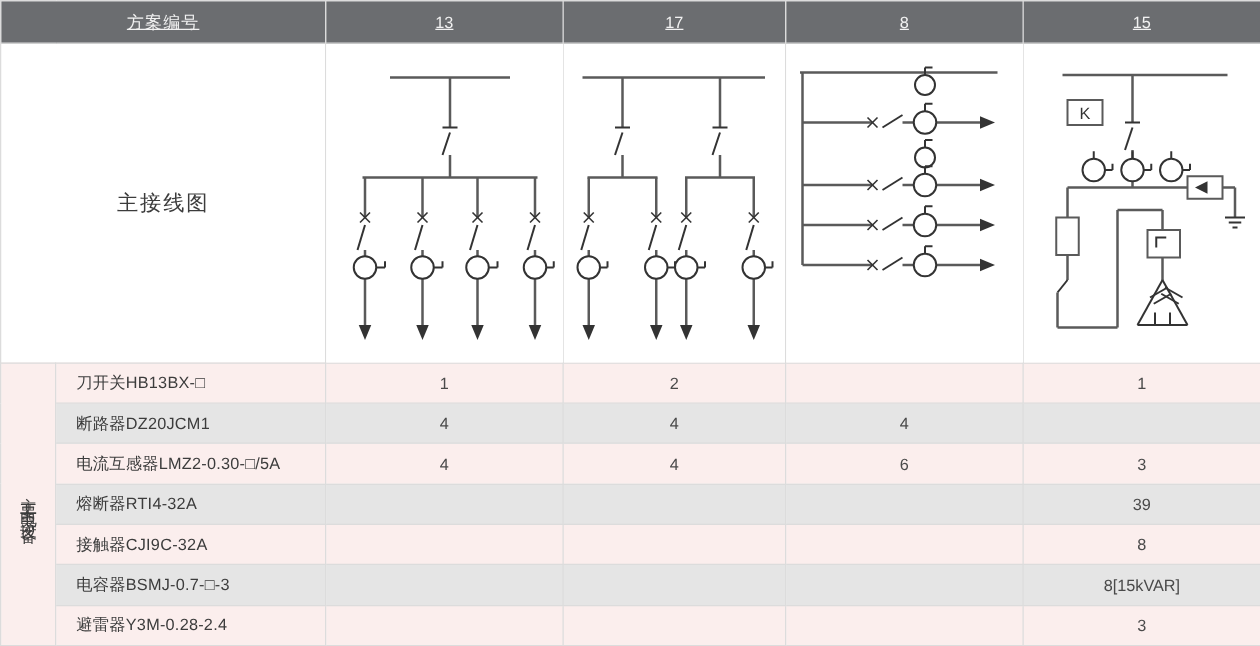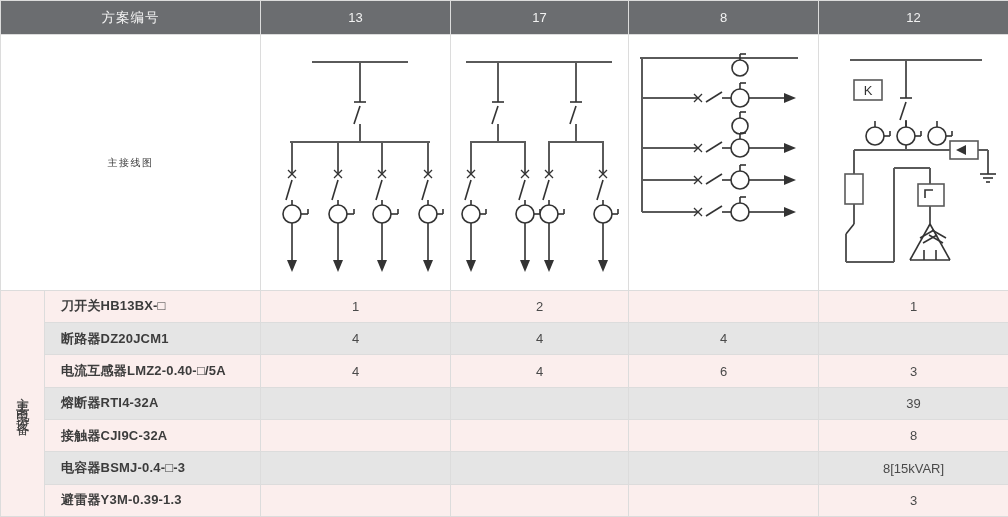--- a/index.html
+++ b/index.html
@@ -26,28 +26,29 @@
 
   
   .hdr{
     background:#6b6d70;
     color:#f2f2f2;
     height:33px;
     font-size:13.5px;
     text-align:center;
     letter-spacing:1px;
     border-color:#8a8c8f;
+    text-decoration:underline;
   }
   .hdr.num{font-size:13px;letter-spacing:0;}
 
   
   .diagrow td{height:252px;background:#ffffff;}
   .rowlabel{
     text-align:center;
-    font-size:10px;
+    font-size:17px;
     color:#3c3c3c;
     letter-spacing:1.5px;
   }
   .dcell{position:relative;overflow:hidden;}
   .dcell svg{display:block;margin:0 auto;}
 
   
   .vgroup{
     width:44px;
     text-align:center;
@@ -64,21 +65,20 @@
     display:inline-block;
   }
 
   
   .drow td{height:31px;font-size:13px;color:#3c3c3c;}
   .drow .name{
     padding-left:16px;
     text-align:left;
     letter-spacing:0.2px;
     white-space:nowrap;
-    font-weight:bold;
   }
   .drow .val{text-align:center;color:#4a4a4a;}
   .odd td{background:#fbeeed;}
   .even td{background:#e5e5e5;}
 
   
   .ln{stroke:#5a5a5a;stroke-width:2;fill:none;}
   .ln2{stroke:#333333;stroke-width:1.6;fill:none;}
   .thin{stroke:#333333;stroke-width:1.3;fill:none;}
   .cir{stroke:#333333;stroke-width:1.6;fill:#ffffff;}
@@ -98,21 +98,21 @@
     <col style="width:190px">
     <col style="width:190px">
   </colgroup>
 
   <tbody>
         <tr>
     <th class="hdr" colspan="2">方案编号</th>
     <th class="hdr num">13</th>
     <th class="hdr num">17</th>
     <th class="hdr num">8</th>
-    <th class="hdr num">12</th>
+    <th class="hdr num">15</th>
   </tr>
 
   <tr class="diagrow">
     <td class="rowlabel" colspan="2">主接线图</td>
 
     <td class="dcell">
       <svg width="188" height="250" viewBox="0 0 188 250">
 
         <line class="ln" x1="50" y1="24" x2="146" y2="24"></line>
 
@@ -362,49 +362,49 @@
     <td class="val">1</td>
   </tr>
   <tr class="drow even">
     <td class="name">断路器DZ20JCM1</td>
     <td class="val">4</td>
     <td class="val">4</td>
     <td class="val">4</td>
     <td class="val"></td>
   </tr>
   <tr class="drow odd">
-    <td class="name">电流互感器LMZ2-0.40-□/5A</td>
+    <td class="name">电流互感器LMZ2-0.30-□/5A</td>
     <td class="val">4</td>
     <td class="val">4</td>
     <td class="val">6</td>
     <td class="val">3</td>
   </tr>
   <tr class="drow even">
     <td class="name">熔断器RTI4-32A</td>
     <td class="val"></td>
     <td class="val"></td>
     <td class="val"></td>
     <td class="val">39</td>
   </tr>
   <tr class="drow odd">
     <td class="name">接触器CJI9C-32A</td>
     <td class="val"></td>
     <td class="val"></td>
     <td class="val"></td>
     <td class="val">8</td>
   </tr>
   <tr class="drow even">
-    <td class="name">电容器BSMJ-0.4-□-3</td>
+    <td class="name">电容器BSMJ-0.7-□-3</td>
     <td class="val"></td>
     <td class="val"></td>
     <td class="val"></td>
     <td class="val">8[15kVAR]</td>
   </tr>
   <tr class="drow odd">
-    <td class="name">避雷器Y3M-0.39-1.3</td>
+    <td class="name">避雷器Y3M-0.28-2.4</td>
     <td class="val"></td>
     <td class="val"></td>
     <td class="val"></td>
     <td class="val">3</td>
   </tr>
 </tbody>
     </table>
 </div>
 
 </body></html>

